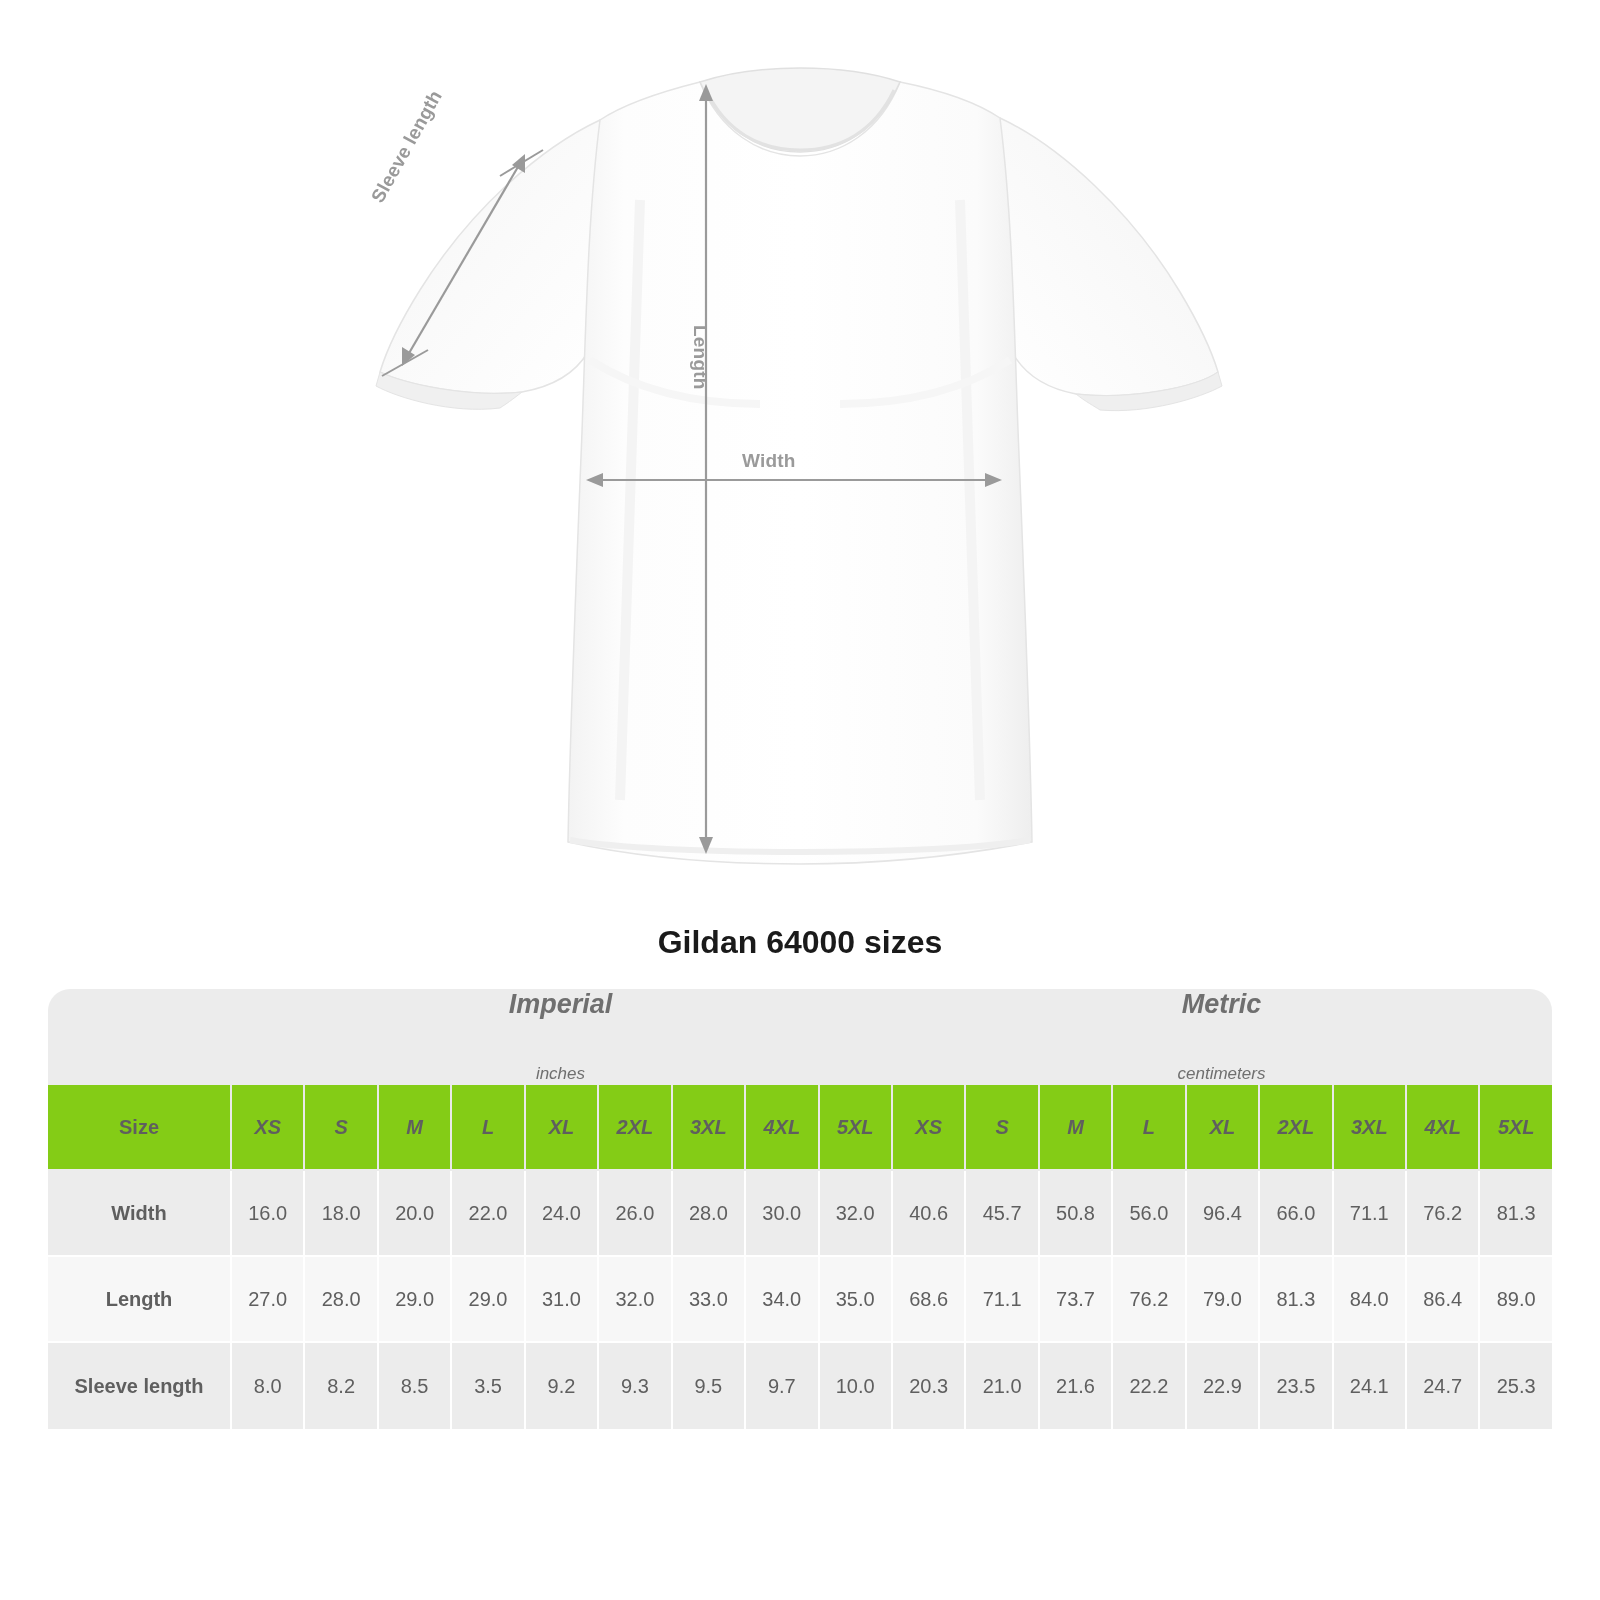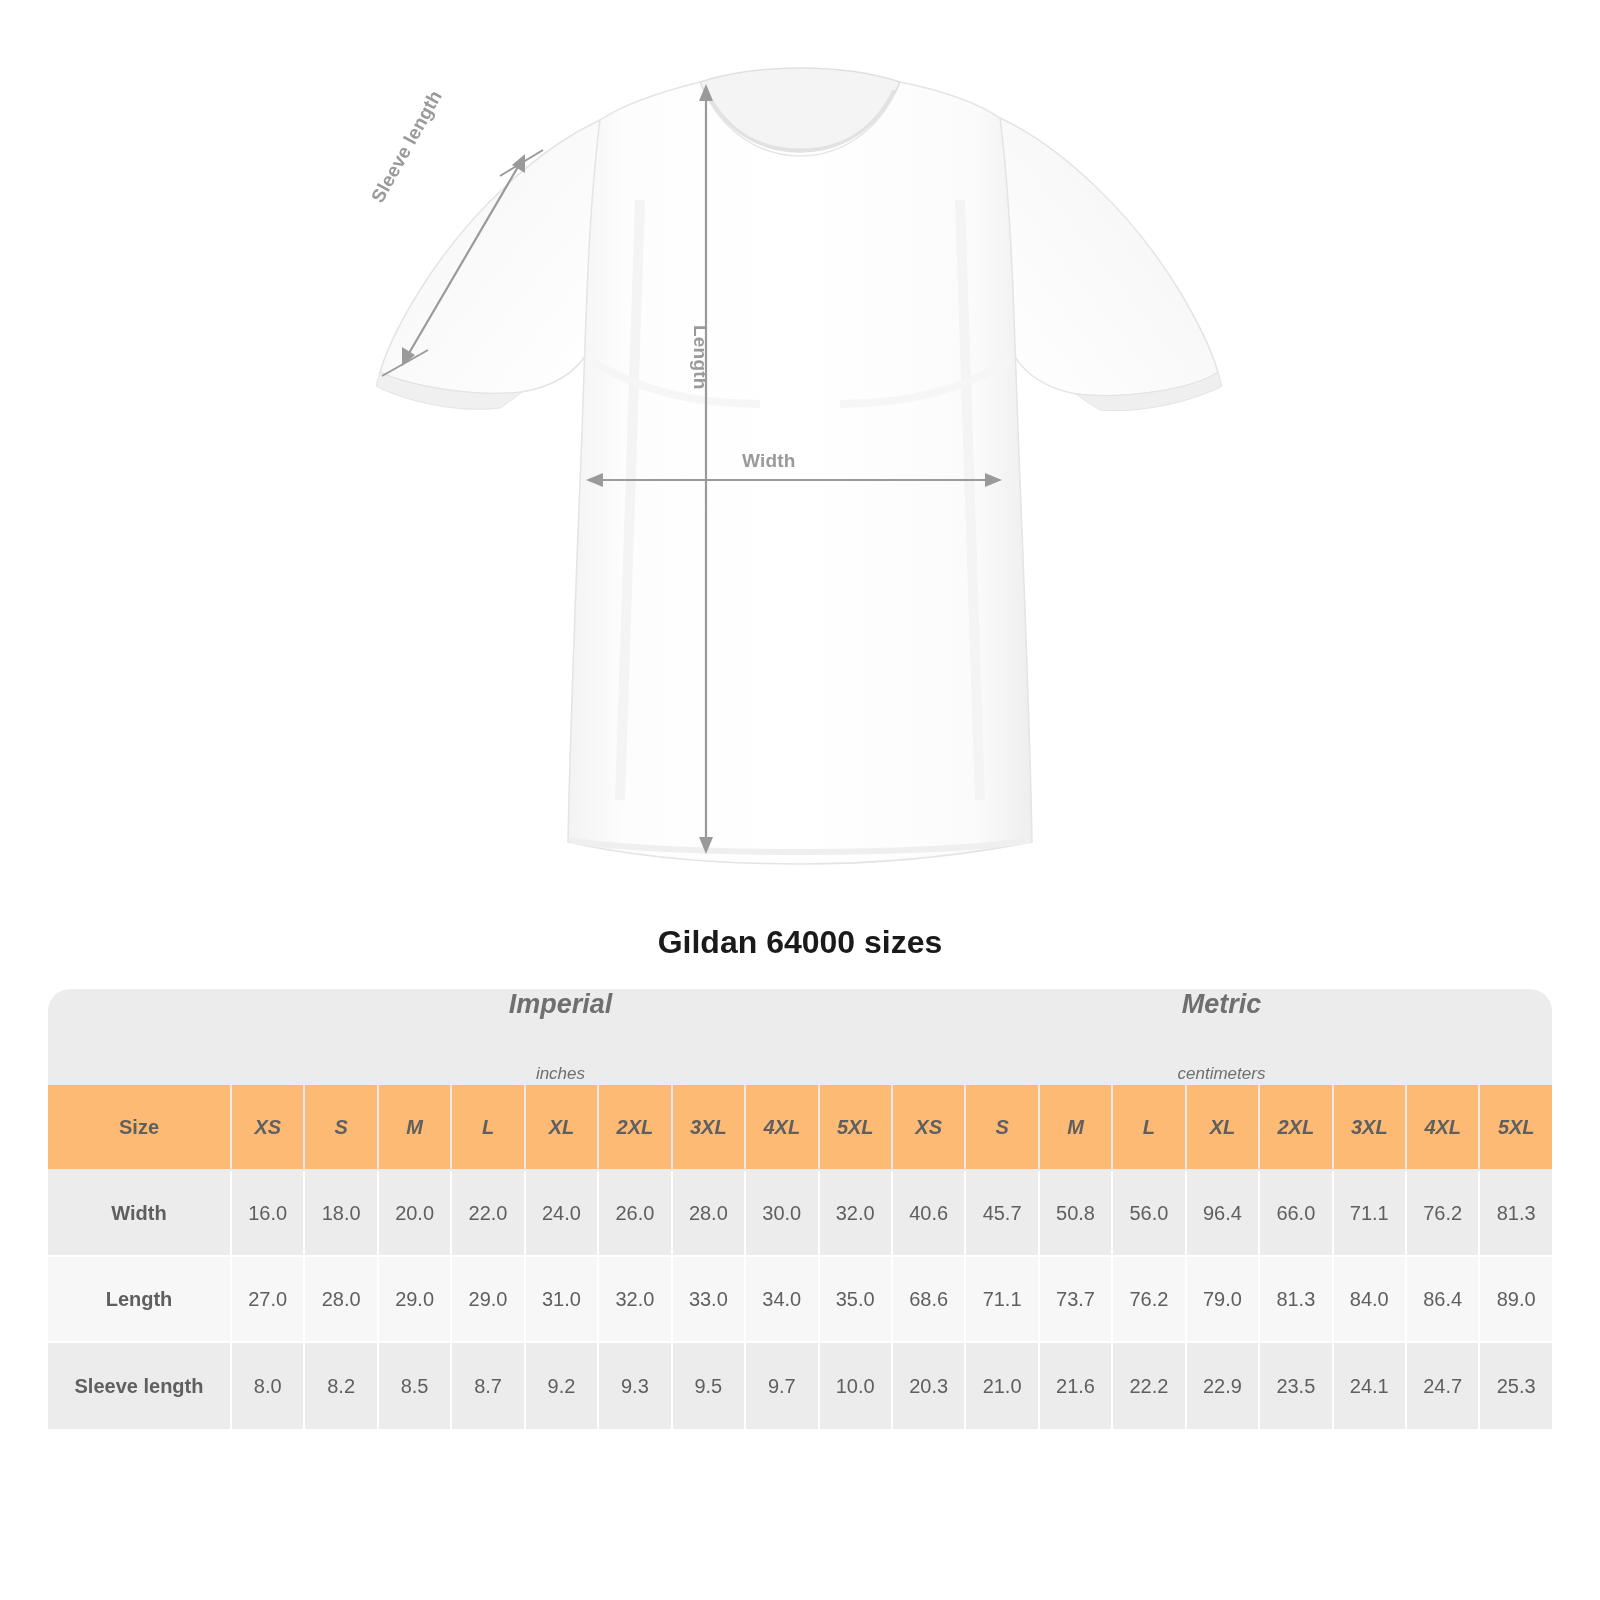--- a/index.html
+++ b/index.html
@@ -109,21 +109,21 @@
     padding-top: 8px;
     margin-top: 36px;
   }
 
   
   tr.data-row td {
     height: 86px;
     font-size: 20px;
     color: #5f5f5f;
   }
-  tr.r-size td { background: #fdba74; }
+  tr.r-size td { background: #84cc16; }
   tr.r-odd td  { background: #ececec; }
   tr.r-even td { background: #f7f7f7; }
 
   td.rowhead {
     font-weight: bold;
     color: #5a5a5a;
     font-size: 20px;
   }
   td.colhead {
     font-weight: bold;
@@ -308,21 +308,21 @@
             <td class="cell">81.3</td>
             <td class="cell">84.0</td>
             <td class="cell">86.4</td>
             <td class="cell">89.0</td>
           </tr>
           <tr class="data-row r-odd last">
             <td class="rowhead">Sleeve length</td>
             <td class="cell">8.0</td>
             <td class="cell">8.2</td>
             <td class="cell">8.5</td>
-            <td class="cell">8.7</td>
+            <td class="cell">3.5</td>
             <td class="cell">9.2</td>
             <td class="cell">9.3</td>
             <td class="cell">9.5</td>
             <td class="cell">9.7</td>
             <td class="cell">10.0</td>
             <td class="cell">20.3</td>
             <td class="cell">21.0</td>
             <td class="cell">21.6</td>
             <td class="cell">22.2</td>
             <td class="cell">22.9</td>

